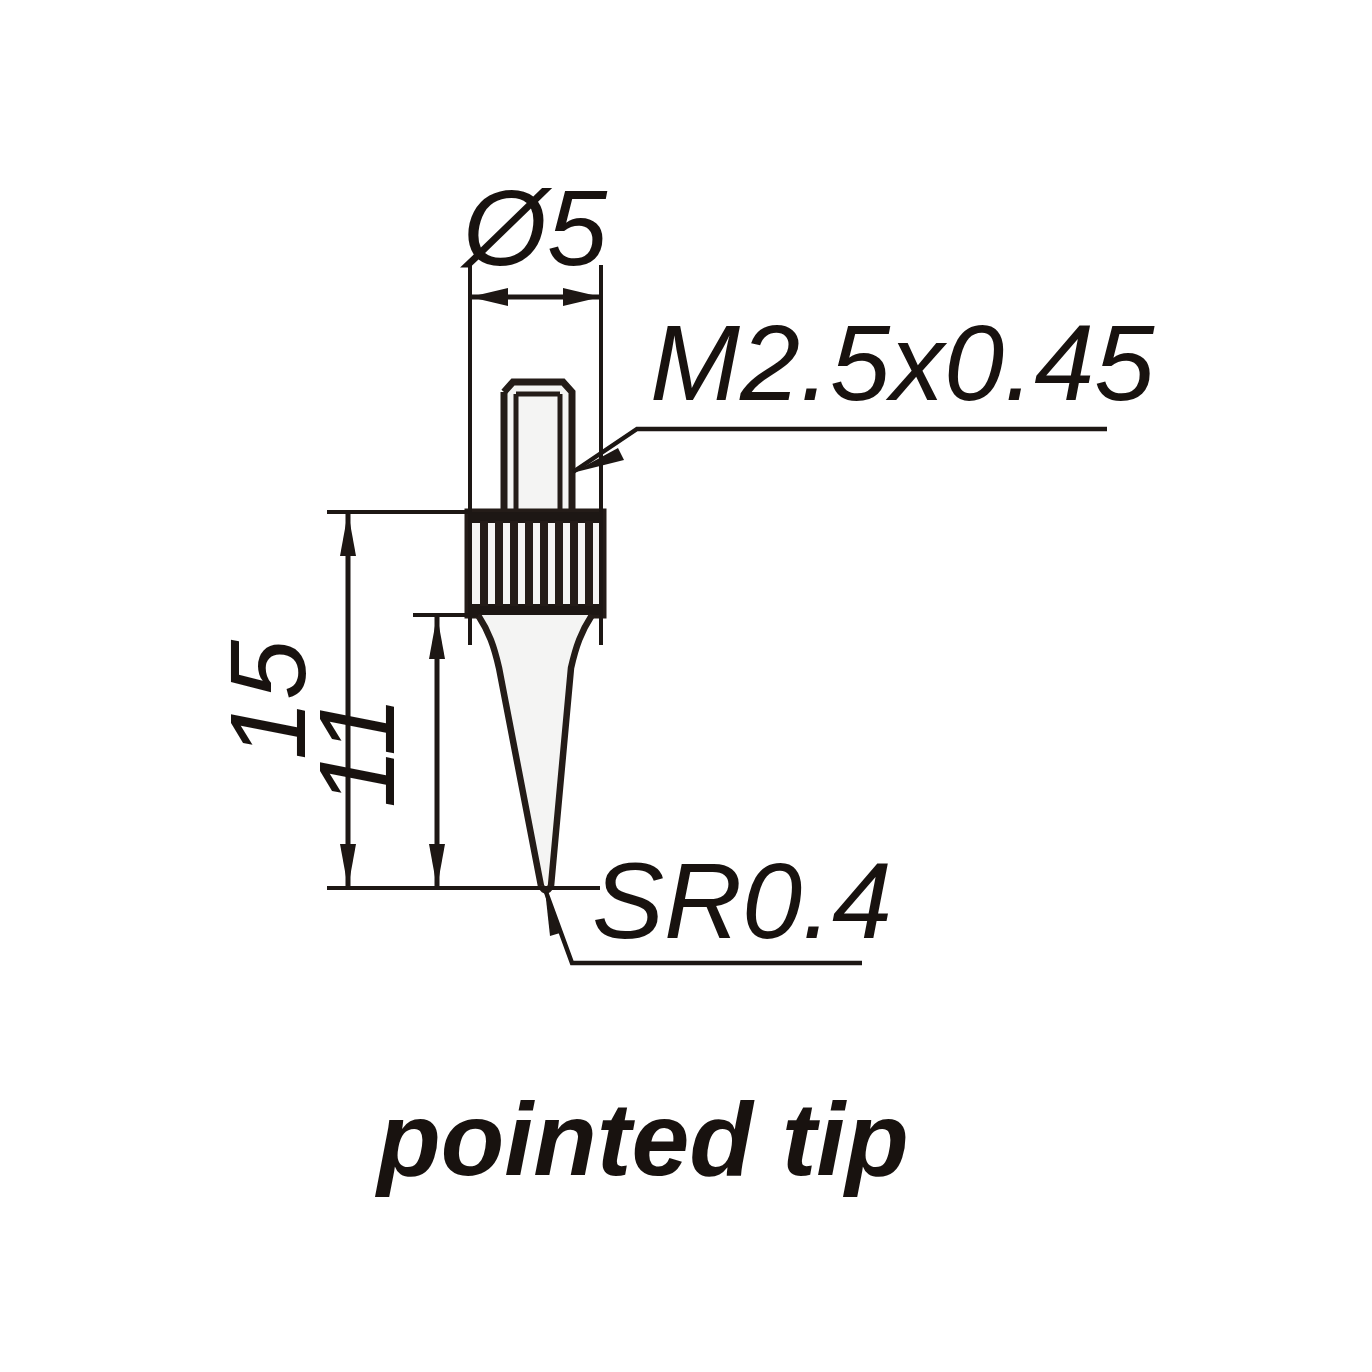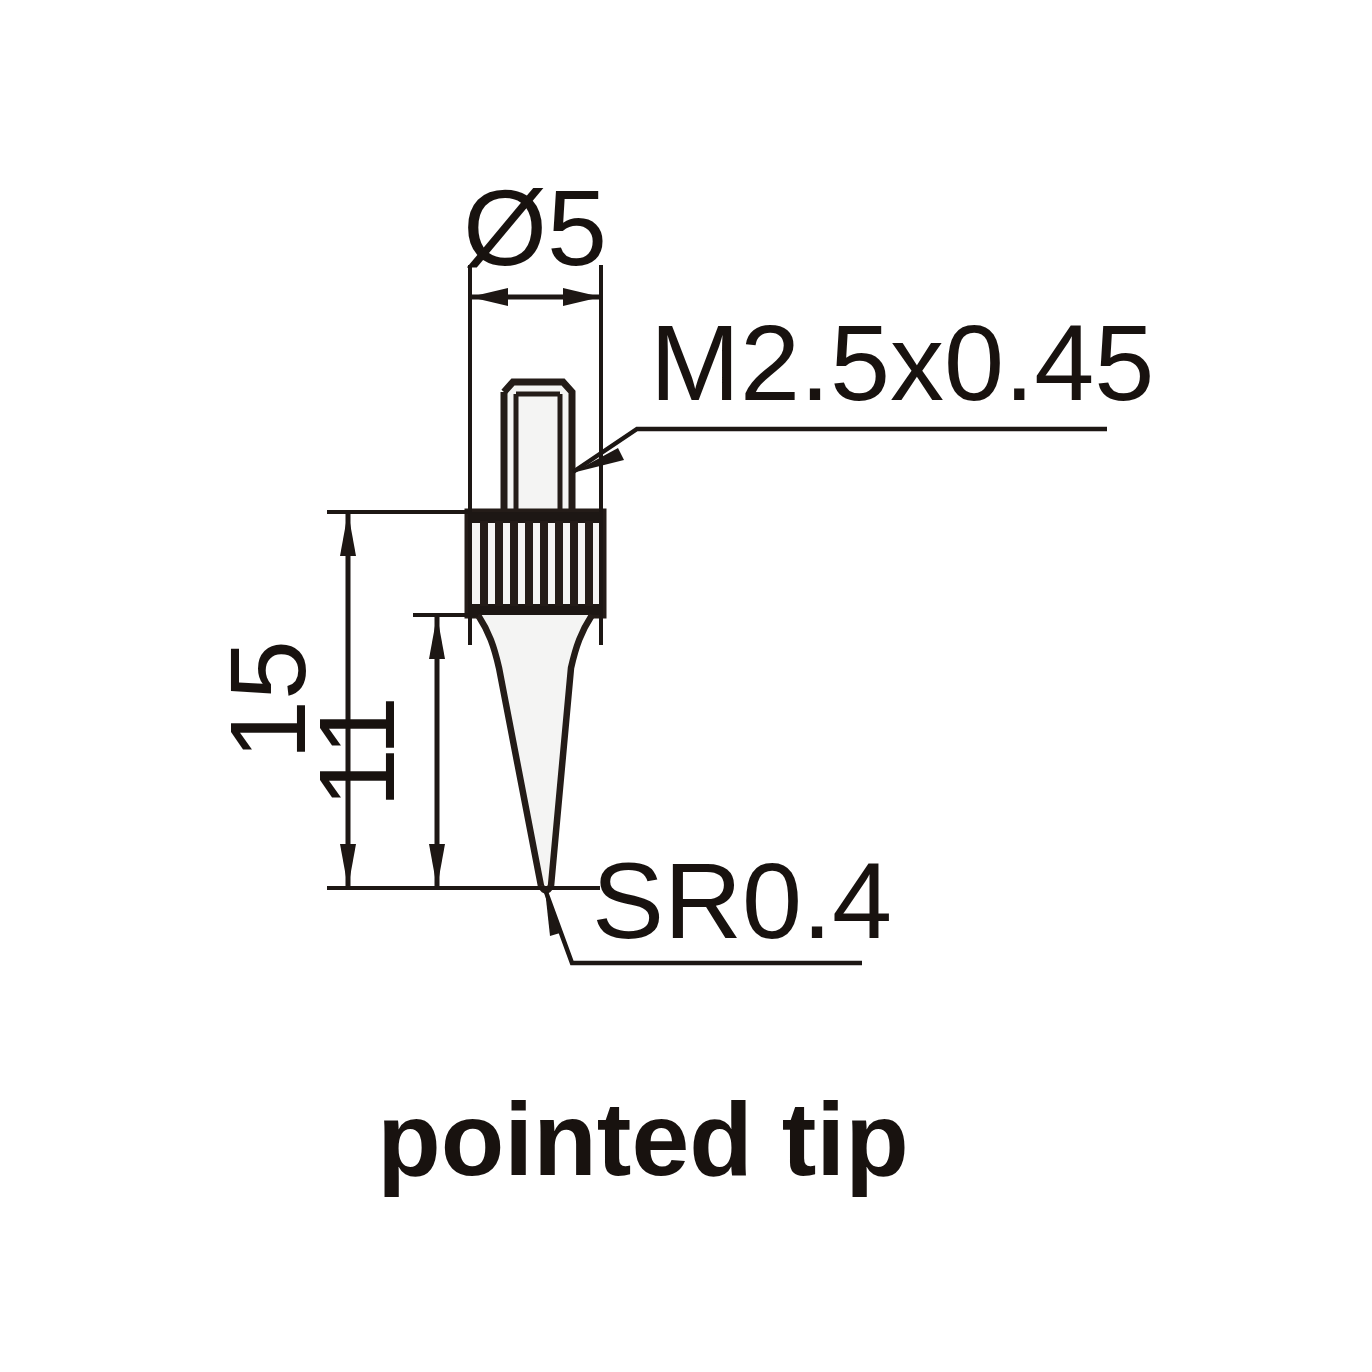--- a/index.html
+++ b/index.html
@@ -11,20 +11,21 @@
     width: 1372px;
     height: 1372px;
     font-family: "Liberation Sans", sans-serif;
     overflow: hidden;
   }
   #drawing-root {
     position: relative;
     width: 1372px;
     height: 1372px;
     background: #ffffff;
+    font-style: italic;
   }
   svg#technical-drawing {
     display: block;
     width: 1372px;
     height: 1372px;
   }
   .dim-text {
     font-family: "Liberation Sans", sans-serif;
     fill: #18120f;
     font-weight: 400;

